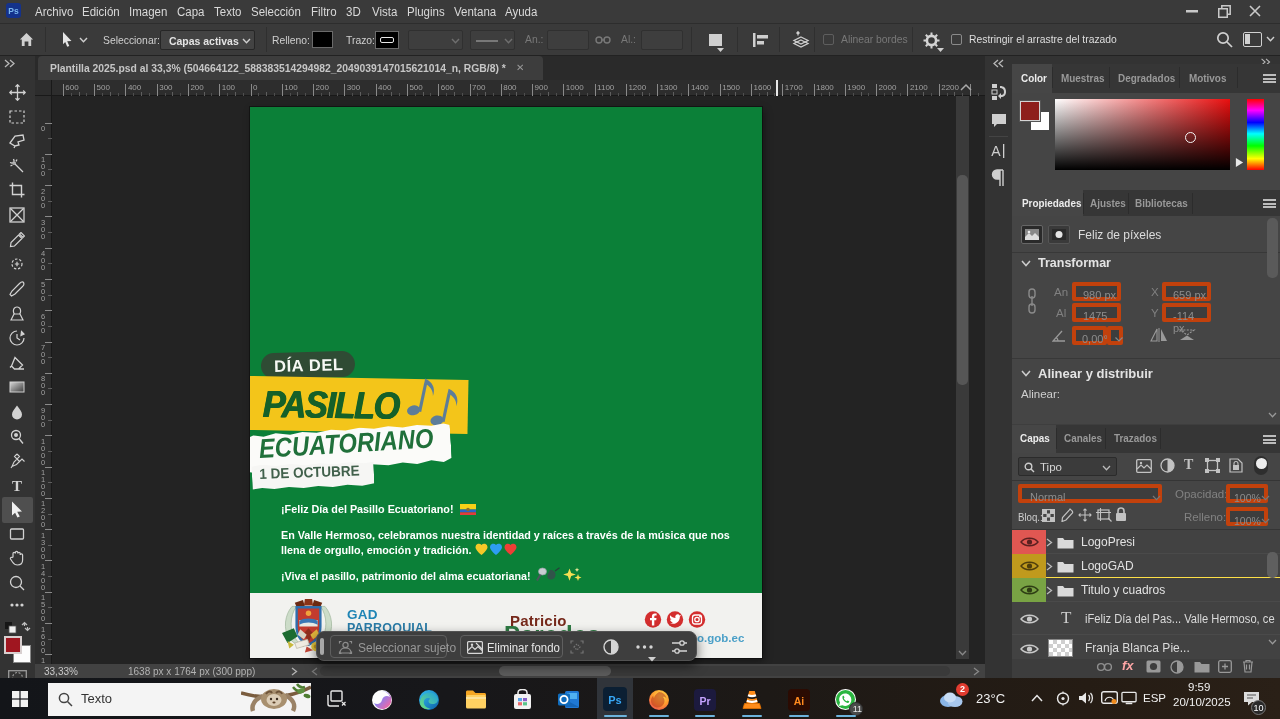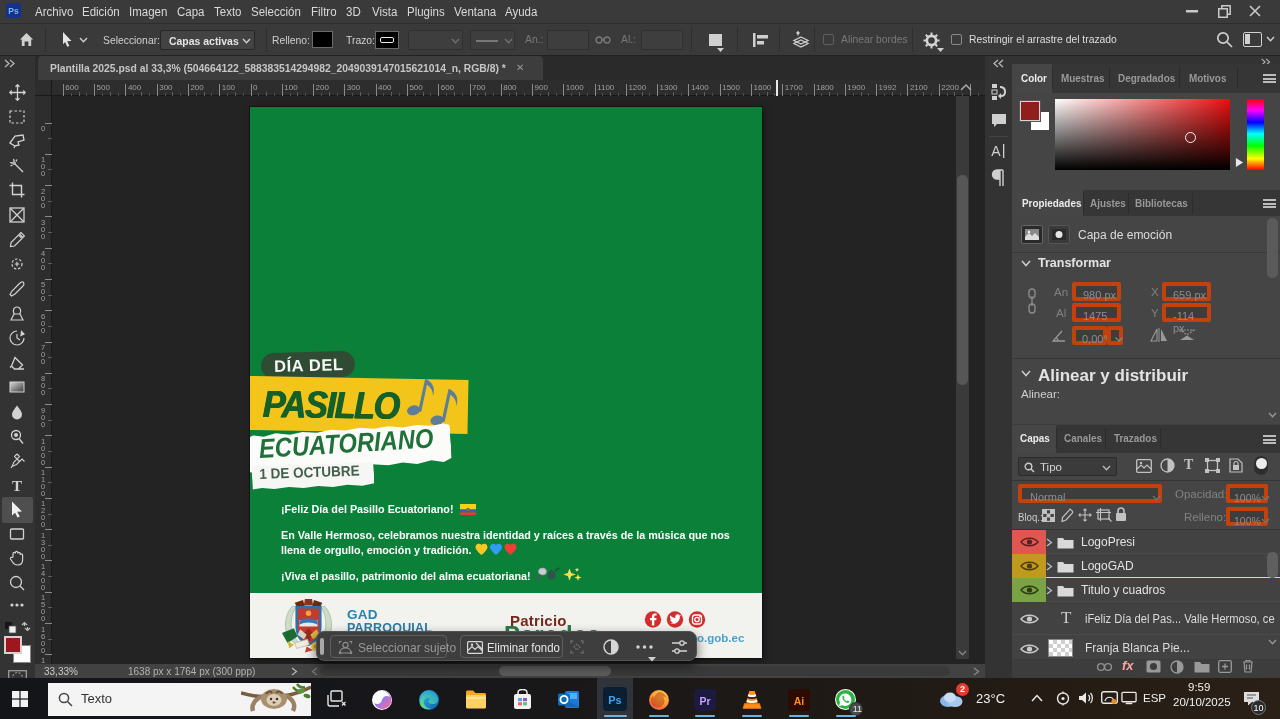--- a/index.html
+++ b/index.html
@@ -407,21 +407,21 @@
     <span class="rnum" style="left:530.8px;top:3px">1000</span>
     <span class="rnum" style="left:562.1px;top:3px">1100</span>
     <span class="rnum" style="left:593.4px;top:3px">1200</span>
     <span class="rnum" style="left:624.6px;top:3px">1300</span>
     <span class="rnum" style="left:655.9px;top:3px">1400</span>
     <span class="rnum" style="left:687.2px;top:3px">1500</span>
     <span class="rnum" style="left:718.5px;top:3px">1600</span>
     <span class="rnum" style="left:749.8px;top:3px">1700</span>
     <span class="rnum" style="left:781.0px;top:3px">1800</span>
     <span class="rnum" style="left:812.3px;top:3px">1900</span>
-    <span class="rnum" style="left:843.6px;top:3px">1992</span>
+    <span class="rnum" style="left:843.6px;top:3px">2000</span>
     <span class="rnum" style="left:874.9px;top:3px">2100</span>
     <span class="rnum" style="left:906.2px;top:3px">2200</span>
     <div class="a" style="left:35.6px;top:13px;width:1px;height:3px;background:#4e4e4e"></div>
     <div class="a" style="left:51.3px;top:13px;width:1px;height:3px;background:#4e4e4e"></div>
     <div class="a" style="left:66.9px;top:13px;width:1px;height:3px;background:#4e4e4e"></div>
     <div class="a" style="left:82.6px;top:13px;width:1px;height:3px;background:#4e4e4e"></div>
     <div class="a" style="left:98.2px;top:13px;width:1px;height:3px;background:#4e4e4e"></div>
     <div class="a" style="left:113.8px;top:13px;width:1px;height:3px;background:#4e4e4e"></div>
     <div class="a" style="left:129.5px;top:13px;width:1px;height:3px;background:#4e4e4e"></div>
     <div class="a" style="left:145.1px;top:13px;width:1px;height:3px;background:#4e4e4e"></div>
@@ -741,21 +741,21 @@
             <path d="M0 8 L4 4 L7 7 L10 4 L14 8 V11 H0 Z" fill="#ddd"></path>
             <circle cx="4" cy="3" r="1.3" fill="#eee"></circle>
           </svg>
     </div>
     <div class="a" style="left:36px;top:9px;width:22px;height:19px;background:#3a3a3a;border:1px solid #555;border-radius:2px">
       <svg class="a" style="left:3px;top:3px" width="14" height="11" viewBox="0 0 14 11">
             <rect width="14" height="11" fill="#2a2a2a"></rect>
             <circle cx="7" cy="5.5" r="3.5" fill="#e5e5e5"></circle>
           </svg>
     </div>
-    <span class="tx" style="left:66px;top:12px;font-size:12px;color:#dcdcdc">Capa de emoción</span>
+    <span class="tx" style="left:66px;top:12px;font-size:12px;color:#dcdcdc">Feliz de píxeles</span>
     <div class="a" style="left:0;top:36px;width:268px;height:1px;background:#383838"></div>
     <svg class="a" style="left:9px;top:44px" width="10" height="7" viewBox="0 0 10 7">
           <path d="M1 1 L5 5.5 L9 1" fill="none" stroke="#ccc" stroke-width="1.5"></path>
         </svg>
     <span class="tx" style="left:26px;top:40px;font-size:12.5px;font-weight:bold;color:#e3e3e3">Transformar</span>
     <svg class="a" style="left:14px;top:72px" width="12" height="26" viewBox="0 0 12 26">
           <g fill="none" stroke="#8a8a8a" stroke-width="1.4">
             <rect x="3" y="1" width="6" height="9" rx="3"></rect>
             <rect x="3" y="16" width="6" height="9" rx="3"></rect>
             <path d="M6 8 V18"></path>
@@ -794,21 +794,21 @@
           <rect x="8.5" y="0" width="1" height="14" fill="#9a9a9a"></rect>
         </svg>
     <svg class="a" style="left:166px;top:112px" width="18" height="14" viewBox="0 0 18 14">
           <path d="M2 2 H16 L9 7 Z" fill="none" stroke="#9a9a9a" stroke-width="1.1" stroke-dasharray="2 1.4"></path>
           <path d="M2 12 H16 L9 7.5 Z" fill="#9a9a9a"></path>
         </svg>
     <div class="a" style="left:0;top:142px;width:268px;height:1px;background:#383838"></div>
     <svg class="a" style="left:9px;top:154px" width="10" height="7" viewBox="0 0 10 7">
           <path d="M1 1 L5 5.5 L9 1" fill="none" stroke="#ccc" stroke-width="1.5"></path>
         </svg>
-    <span class="tx" style="left:26px;top:150px;font-size:17px;font-weight:bold;color:#e3e3e3">Alinear y distribuir</span>
+    <span class="tx" style="left:26px;top:150px;font-size:13px;font-weight:bold;color:#e3e3e3">Alinear y distribuir</span>
     <span class="tx" style="left:9px;top:172px;font-size:11.5px;color:#cfcfcf">Alinear:</span>
     <div class="a" style="left:255px;top:2px;width:11px;height:60px;background:#5a5a5a;border-radius:5px"></div>
     <svg class="a" style="left:256px;top:196px" width="9" height="6" viewBox="0 0 9 6">
           <path d="M1 1 L4.5 4.7 L8 1" fill="none" stroke="#999" stroke-width="1.3"></path>
         </svg>
   </div>
 
   <div class="ptabrow" style="top:369px;height:28px">
     <div class="ptab pton" style="left:0;width:44px;height:28px">
           <span style="position:absolute;left:8px;top:7px">Capas</span>

